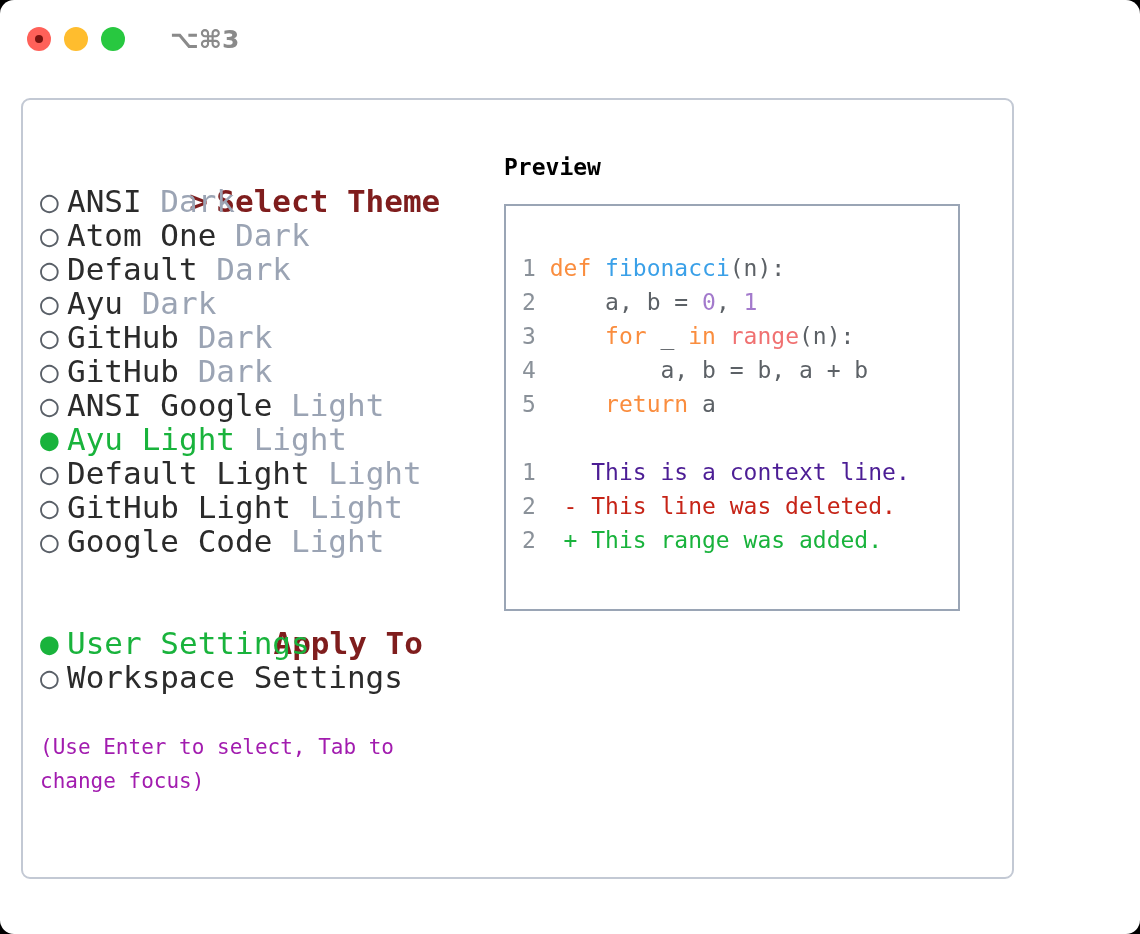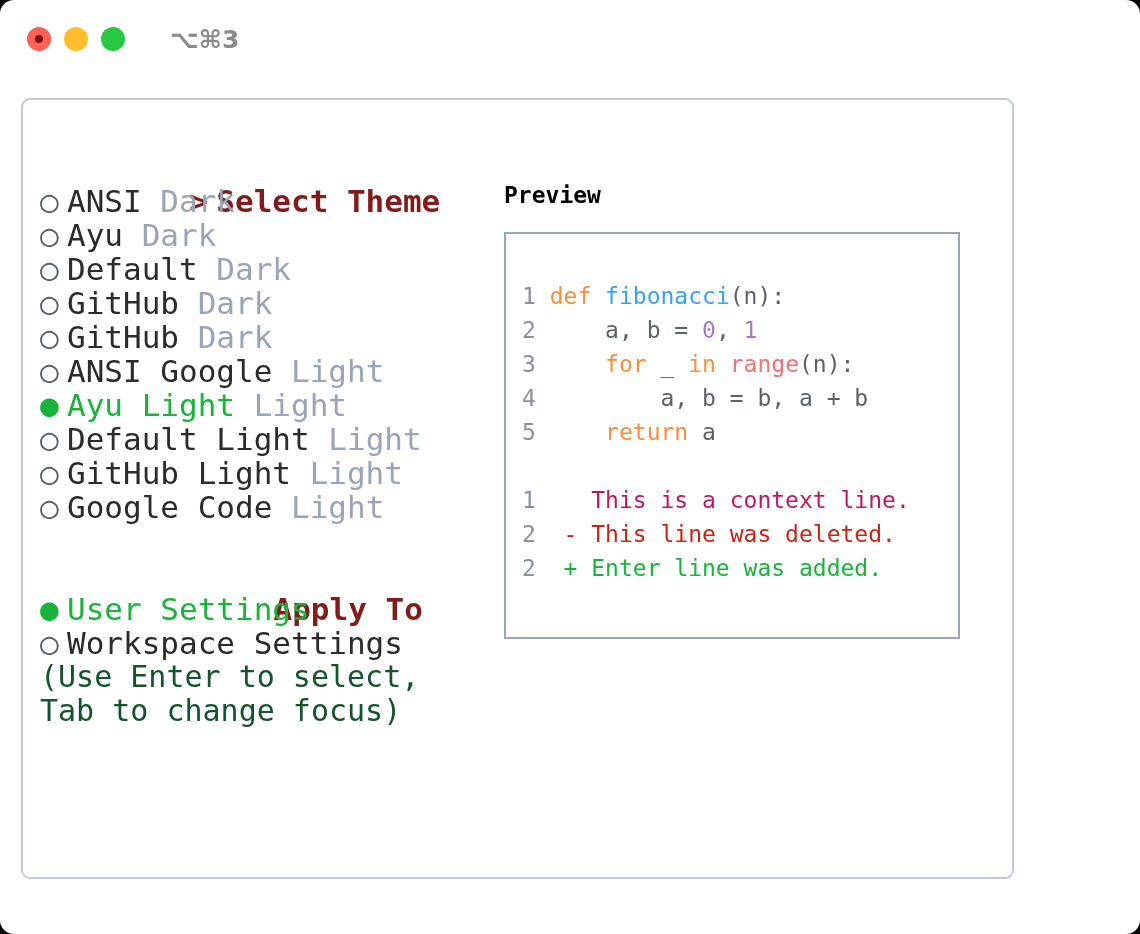--- a/index.html
+++ b/index.html
@@ -102,33 +102,33 @@
   }
   .row.selected .name { color: #19b33c; }
   .row.selected .marker { color: #19b33c; }
   .marker.hollow { color: #5a6068; }
   .suffix { color: #9ba4b4; }
   #apply-head {
     margin-top: 34px;
     text-align: center;
   }
   #hint {
-    font-size: 30px;
-    line-height: 34px;
-    color: #14532d;
+    margin-top: 36px;
+    font-size: 21px;
+    line-height: 34px;
+    color: #a21caf;
     width: 400px;
     white-space: pre-wrap;
   }
   
   #right-col {
     position: absolute;
     left: 481px;
     top: 50px;
     width: 490px;
-    margin-top: 28px;
   }
   #preview-title {
     font-size: 23px;
     line-height: 34px;
     font-weight: bold;
     color: #000000;
     white-space: pre;
   }
   #preview-box {
     margin-top: 20px;
@@ -150,21 +150,21 @@
     color: #8a9199;
   }
   .kw      { color: #fa8d3e; }
   .fn      { color: #3aa0e8; }
   .num     { color: #a37acc; }
   .builtin { color: #f07171; }
   .plain   { color: #5c6166; }
   .code-gap { height: 34px; }
   .diff-del { color: #c62417; }
   .diff-add { color: #19b33c; }
-  .diff-ctx { color: #be185d; }
+  .diff-ctx { color: #4c1d95; }
 </style>
 </head>
 <body>
 
 <div id="window">
 
   <div id="titlebar">
     <div class="lights">
       <span class="light red"></span>
       <span class="light yellow"></span>
@@ -176,22 +176,23 @@
   <div id="panel">
 
     <div id="left-col">
 
       <div class="row section-head">
         <span class="marker">&gt; </span><span>Select Theme</span>
       </div>
 
       <div id="theme-items">
           <div class="row"><span class="marker hollow">○ </span><span class="name">ANSI</span><span class="suffix"> Dark</span></div>
+          <div class="row"><span class="marker hollow">○ </span><span class="name">Atom One</span><span class="suffix"> Dark</span></div>
+          <div class="row"><span class="marker hollow">○ </span><span class="name">Default</span><span class="suffix"> Dark</span></div>
           <div class="row"><span class="marker hollow">○ </span><span class="name">Ayu</span><span class="suffix"> Dark</span></div>
-          <div class="row"><span class="marker hollow">○ </span><span class="name">Default</span><span class="suffix"> Dark</span></div>
           <div class="row"><span class="marker hollow">○ </span><span class="name">GitHub</span><span class="suffix"> Dark</span></div>
           <div class="row"><span class="marker hollow">○ </span><span class="name">GitHub</span><span class="suffix"> Dark</span></div>
           <div class="row"><span class="marker hollow">○ </span><span class="name">ANSI Google</span><span class="suffix"> Light</span></div>
           <div class="row selected"><span class="marker">● </span><span class="name">Ayu Light</span><span class="suffix"> Light</span></div>
           <div class="row"><span class="marker hollow">○ </span><span class="name">Default Light</span><span class="suffix"> Light</span></div>
           <div class="row"><span class="marker hollow">○ </span><span class="name">GitHub Light</span><span class="suffix"> Light</span></div>
           <div class="row"><span class="marker hollow">○ </span><span class="name">Google Code</span><span class="suffix"> Light</span></div>
         </div>
 
       <div class="row section-head" id="apply-head">
@@ -213,19 +214,19 @@
             <div class="code-line"><span class="lineno">1 </span><span class="kw">def</span><span class="plain"> </span><span class="fn">fibonacci</span><span class="plain">(n):</span></div>
             <div class="code-line"><span class="lineno">2 </span><span class="plain">    a, b = </span><span class="num">0</span><span class="plain">, </span><span class="num">1</span></div>
             <div class="code-line"><span class="lineno">3 </span><span class="plain">    </span><span class="kw">for</span><span class="plain"> _ </span><span class="kw">in</span><span class="plain"> </span><span class="builtin">range</span><span class="plain">(n):</span></div>
             <div class="code-line"><span class="lineno">4 </span><span class="plain">        a, b = b, a + b</span></div>
             <div class="code-line"><span class="lineno">5 </span><span class="plain">    </span><span class="kw">return</span><span class="plain"> a</span></div>
           </div>
         <div class="code-gap"></div>
         <div id="diff-block">
             <div class="code-line"><span class="lineno">1  </span><span class="diff-ctx">  </span><span class="diff-ctx">This is a context line.</span></div>
             <div class="code-line"><span class="lineno">2  </span><span class="diff-del">- </span><span class="diff-del">This line was deleted.</span></div>
-            <div class="code-line"><span class="lineno">2  </span><span class="diff-add">+ </span><span class="diff-add">Enter line was added.</span></div>
+            <div class="code-line"><span class="lineno">2  </span><span class="diff-add">+ </span><span class="diff-add">This range was added.</span></div>
           </div>
       </div>
     </div>
 
   </div>
 </div>
 
 </body></html>

